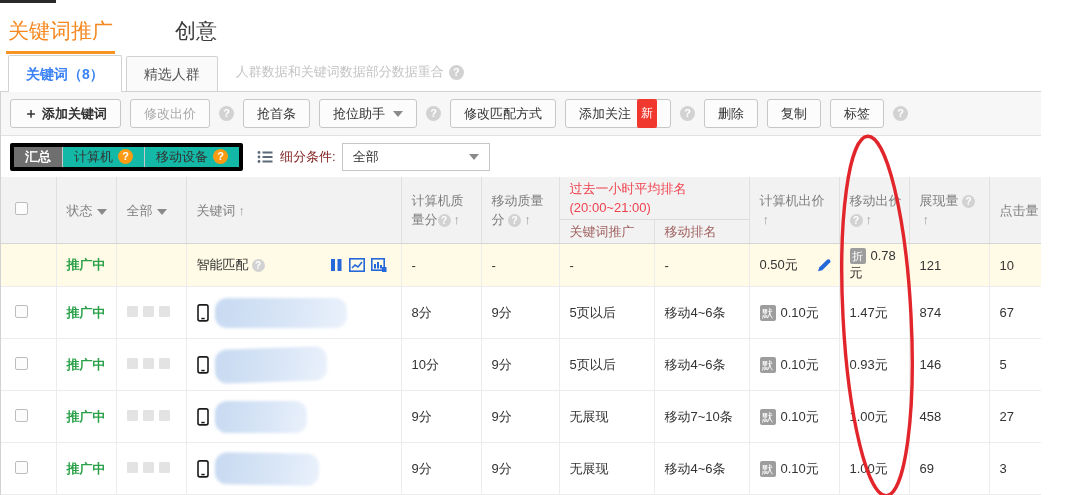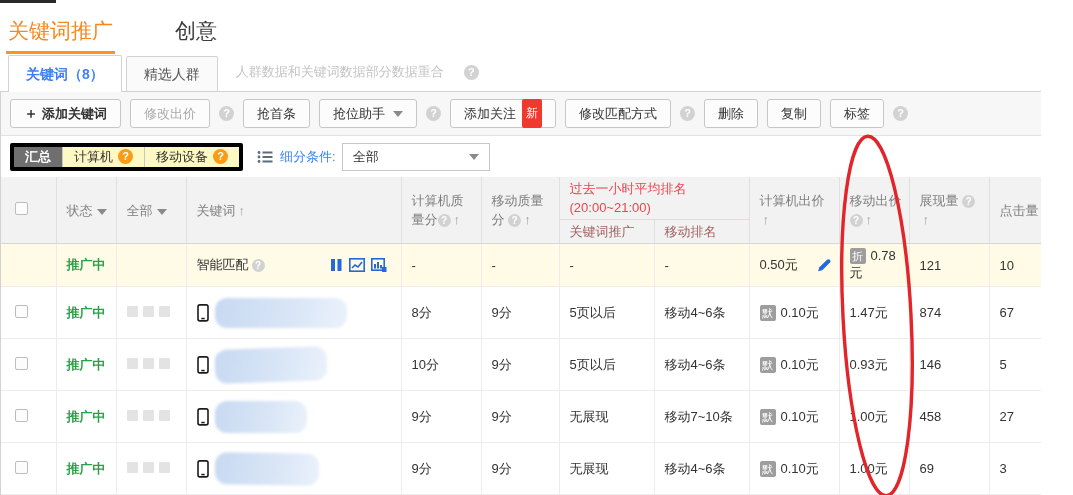--- a/index.html
+++ b/index.html
@@ -10,21 +10,21 @@
   
   .nav { display:flex; align-items:flex-end; gap:58px; height:54px; padding-left:6px; }
   .nav-item { font-size:21px; color:#3c3c3c; padding:0 2px 9px 2px; cursor:pointer; }
   .nav-item.active { color:#f5881f; border-bottom:3px solid #f79422; padding-bottom:6px; }
 
   
   .tabbar { display:flex; align-items:flex-end; height:37px; padding-left:8px; position:relative; z-index:3; }
   .tab { height:35px; line-height:34px; padding:0 17px; border:1px solid #d2d2d2; border-bottom:none;
          background:#fafafa; font-size:14px; color:#555; margin-right:4px; border-radius:2px 2px 0 0; }
   .tab.active { background:#fff; font-weight:bold; color:#3b82f6; height:37px; line-height:36px; margin-bottom:-1px; }
-  .tab-note { display:flex; align-items:center; gap:20px; margin-left:14px; margin-bottom:10px;
+  .tab-note { display:flex; align-items:center; gap:5px; margin-left:14px; margin-bottom:10px;
               color:#c4c4c4; font-size:13px; }
 
   
   .content { position:absolute; top:91px; left:0; width:1073px; bottom:0;
              border:1px solid #d2d2d2; border-bottom:none; background:#fff; }
 
   
   .toolbar { height:44px; background:#f7f7f7; border-bottom:1px solid #e2e2e2;
              display:flex; align-items:center; gap:9px; padding-left:9px; }
   .btn { height:29px; line-height:27px; padding:0 13px; background:#fcfcfc; border:1px solid #c7c7c7;
@@ -37,24 +37,24 @@
   .qicon.orange { background:#fb9a13; }
   .qicon.sm { width:13px; height:13px; line-height:13px; font-size:10px; }
   .badge-new { background:#f0382e; color:#fff; font-size:12px; padding:1px 4px; border-radius:2px; margin-left:2px; }
   .caret-sm { width:0; height:0; border-left:5px solid transparent; border-right:5px solid transparent;
               border-top:6px solid #8a8a8a; display:inline-block; margin-left:4px; }
 
   
   .filterbar { height:41px; display:flex; align-items:center; padding-left:9px; background:#fff; }
   .seg { display:flex; border:4px solid #000000; border-radius:2px; overflow:hidden; height:28px; }
   .seg-item { display:flex; align-items:center; gap:5px; padding:0 11px; font-size:13px; color:#333;
-              background:#fef9c3; border-left:1px solid #c7c7c7; cursor:pointer; }
+              background:#14b8a6; border-left:1px solid #c7c7c7; cursor:pointer; }
   .seg-item:first-child { border-left:none; }
   .seg-item.active { background:#6f6f6f; color:#fff; font-weight:bold; }
-  .filter-label { font-size:13px; color:#3b82f6; margin:0 6px 0 7px; }
+  .filter-label { font-size:13px; color:#7f1d1d; margin:0 6px 0 7px; }
   .menu-icon { margin-left:14px; }
   .dropdown { width:148px; height:28px; border:1px solid #c7c7c7; background:#fff; display:flex;
               align-items:center; justify-content:space-between; padding:0 10px; font-size:13px; color:#333; cursor:pointer; }
 
   
   table { width:100%; border-collapse:collapse; table-layout:fixed; font-size:13px; color:#333; }
   thead th { background:#f2f2f2; font-weight:normal; color:#7f7f7f; text-align:left;
              padding:2px 6px 2px 10px; border-right:1px solid #e0e0e0; border-bottom:1px solid #d6d6d6;
              vertical-align:middle; line-height:19px; }
   thead tr.hrow1 th { height:25px; }
@@ -113,25 +113,25 @@
         <span>添加关键词</span>
       </div>
       <div class="btn disabled">修改出价</div>
       <span class="qicon">?</span>
       <div class="btn">抢首条</div>
       <div class="btn">
         <span>抢位助手</span>
         <span class="caret-sm"></span>
       </div>
       <span class="qicon">?</span>
+      <div class="btn">修改匹配方式</div>
       <div class="btn">
         <span>添加关注</span>
         <span class="badge-new">新</span>
       </div>
-      <div class="btn">修改匹配方式</div>
       <span class="qicon">?</span>
       <div class="btn">删除</div>
       <div class="btn">复制</div>
       <div class="btn">标签</div>
       <span class="qicon">?</span>
     </div>
 
     <div class="filterbar">
       <div class="seg">
         <div class="seg-item active">汇总</div>

